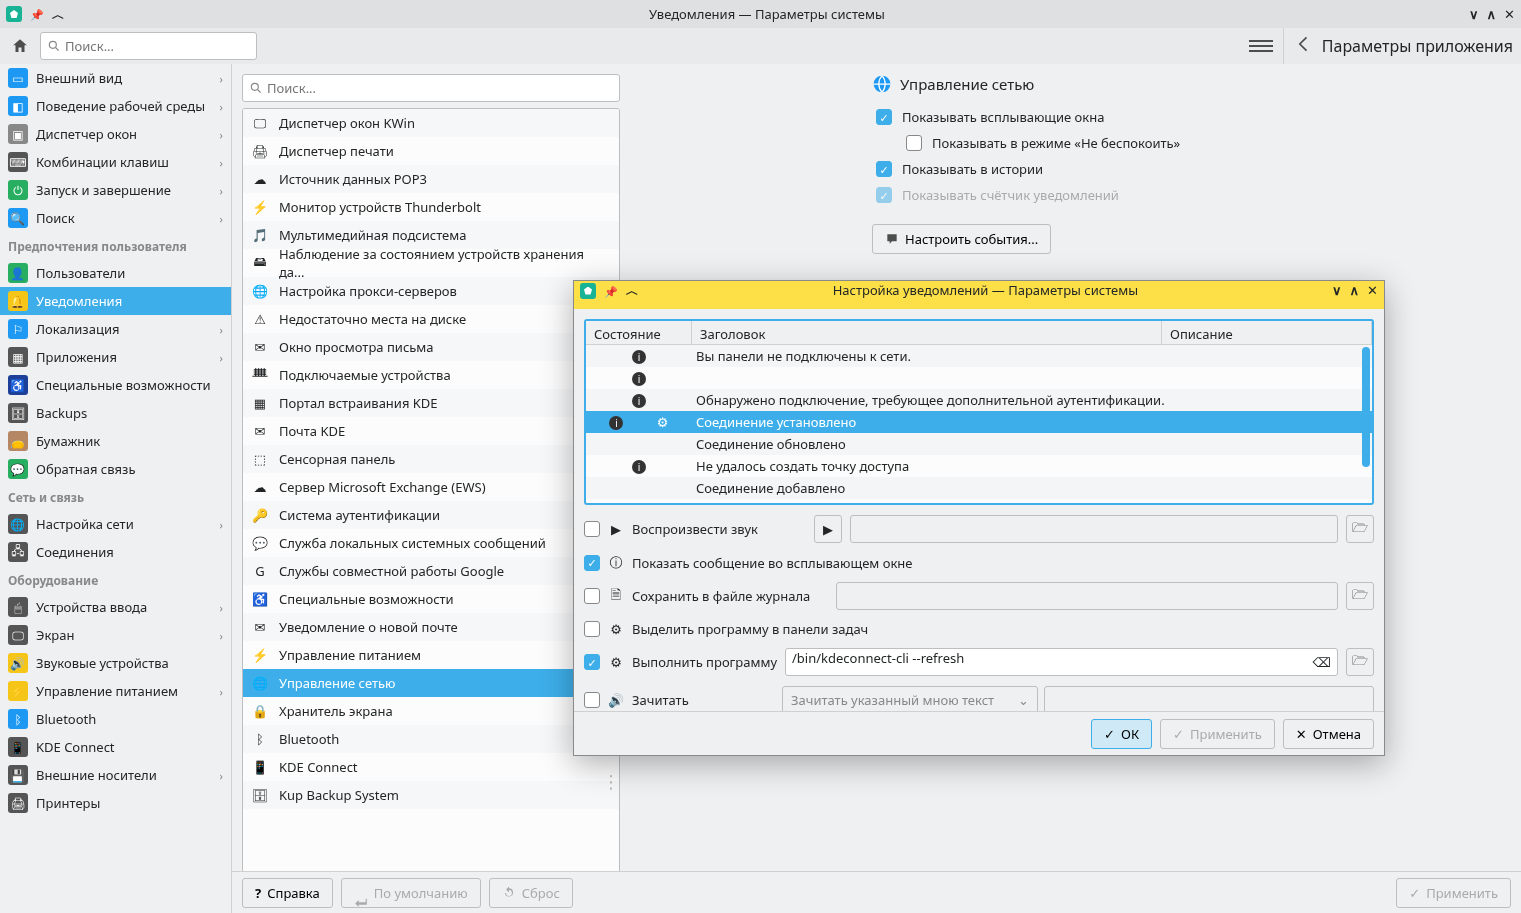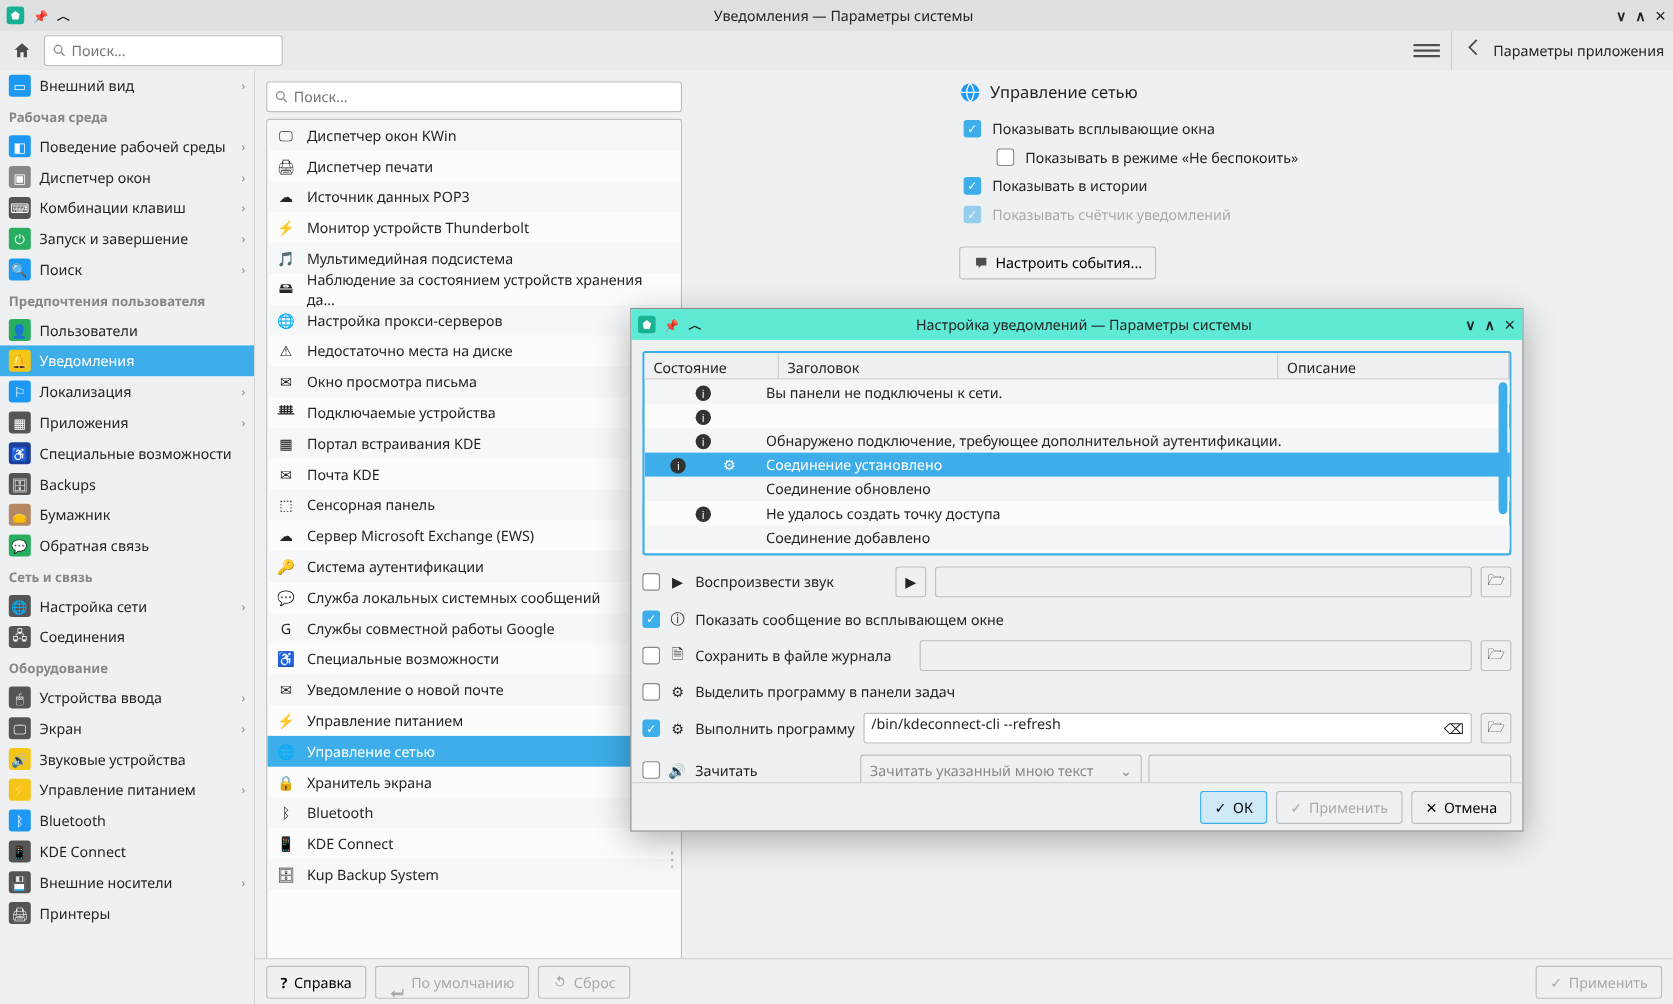--- a/index.html
+++ b/index.html
@@ -27,21 +27,21 @@
 .sidebar { width: 232px; background: #eff0f1; border-right: 1px solid #d0d0d0; overflow-y: auto; }
 .sb-item { display: flex; align-items: center; height: 28px; padding: 0 8px; cursor: pointer; }
 .sb-item .ico { width: 20px; height: 20px; margin-right: 8px; display: flex; align-items: center; justify-content: center; border-radius: 3px; font-size: 12px; color: #fff; }
 .sb-item .lbl { flex: 1; }
 .sb-item .arr { color: #888; font-size: 11px; }
 .sb-item.selected { background: #3daee9; color: #fff; }
 .sb-head { padding: 6px 8px 4px; color: #888; font-weight: bold; font-size: 12px; }
 
 .content { flex: 1; display: flex; flex-direction: column; background: #eff0f1; position: relative; }
 .back-arrow { font-size: 18px; cursor: pointer; }
-.content-title { font-size: 13px; }
+.content-title { font-size: 16px; }
 .content-body { display: flex; flex: 1; padding: 10px; gap: 12px; overflow: hidden; }
 
 .app-list-wrap { width: 378px; display: flex; flex-direction: column; }
 .app-search { height: 28px; background: #fff; border: 1px solid #bcbebf; border-radius: 3px; display: flex; align-items: center; padding: 0 6px; margin-bottom: 6px; }
 .app-search svg { width: 14px; height: 14px; margin-right: 4px; fill: #888; }
 .app-search input { border: none; outline: none; flex: 1; color: #888; background: transparent; }
 .app-list { flex: 1; border: 1px solid #bcbebf; border-radius: 3px; background: #fcfcfc; overflow-y: auto; }
 .app-row { display: flex; align-items: center; height: 28px; padding: 0 8px; gap: 10px; cursor: pointer; }
 .app-row:nth-child(odd) { background: #f6f7f8; }
 .app-row.selected { background: #3daee9; color: #fff; }
@@ -58,21 +58,21 @@
 .chk.checked::after { content: '✓'; color: #fff; font-size: 11px; }
 .chk.disabled { opacity: 0.5; }
 .chk-row.disabled { color: #aaa; }
 .btn { background: #eff0f1; border: 1px solid #bcbebf; border-radius: 3px; padding: 5px 12px; cursor: pointer; display: inline-flex; align-items: center; gap: 6px; }
 .btn.disabled { color: #aaa; }
 
 .footer { position: absolute; bottom: 0; left: 0; right: 0; height: 42px; border-top: 1px solid #d0d0d0; display: flex; align-items: center; padding: 0 10px; gap: 8px; background: #eff0f1; }
 
 
 .dialog { position: absolute; left: 573px; top: 280px; width: 812px; height: 476px; background: #eff0f1; border: 1px solid #8a8a8a; box-shadow: 0 8px 30px rgba(0,0,0,0.3); display: flex; flex-direction: column; }
-.dlg-titlebar { height: 28px; background: #5eead4; display: flex; align-items: center; padding: 0 6px; }
+.dlg-titlebar { height: 28px; background: #fde047; display: flex; align-items: flex-start; padding: 0 6px; }
 .dlg-titlebar .win-title { flex: 1; text-align: center; }
 .dlg-body { flex: 1; padding: 10px; display: flex; flex-direction: column; gap: 10px; overflow: hidden; }
 .event-table { border: 2px solid #3daee9; border-radius: 3px; background: #fcfcfc; display: flex; flex-direction: column; height: 186px; }
 .et-head { display: flex; height: 24px; border-bottom: 1px solid #d0d0d0; background: #eff0f1; }
 .et-head > div { padding: 4px 8px; border-right: 1px solid #d0d0d0; }
 .et-body { flex: 1; overflow-y: auto; position: relative; }
 .et-row { display: flex; height: 22px; align-items: center; }
 .et-row:nth-child(odd) { background: #f4f5f6; }
 .et-row.selected { background: #3daee9; color: #fff; }
 .et-row > div:nth-child(1) { width: 106px; text-align: center; }
@@ -135,21 +135,20 @@
 </div>
 
 <div class="main-area">
 
   <div class="sidebar">
     <div class="sb-item">
         <span class="ico" style="background:#1d99f3">▭</span>
         <span class="lbl">Внешний вид</span>
         <span class="arr">›</span>
       </div>
-    <div class="sb-head">Рабочая среда</div>
     <div class="sb-item">
         <span class="ico" style="background:#1d99f3">◧</span>
         <span class="lbl">Поведение рабочей среды</span>
         <span class="arr">›</span>
       </div>
     <div class="sb-item">
         <span class="ico" style="background:#888">▣</span>
         <span class="lbl">Диспетчер окон</span>
         <span class="arr">›</span>
       </div>
@@ -437,21 +436,21 @@
     <div class="win-title">Настройка уведомлений — Параметры системы</div>
     <div class="right-icons" style="display:flex;gap:8px">
       <span class="min-icon"></span>
       <span class="max-icon"></span>
       <span class="close-icon"></span>
     </div>
   </div>
   <div class="dlg-body">
     <div class="event-table">
       <div class="et-head">
-        <div style="width:122px">Состояние</div>
+        <div style="width:106px">Состояние</div>
         <div style="flex:1">Заголовок</div>
         <div style="width:210px">Описание</div>
       </div>
       <div class="et-body" id="et-body">
 
       <div class="et-row">
             <div><span style="display:inline-block;width:14px;height:14px;background:#333;color:#fff;border-radius:7px;font-size:10px;line-height:14px">i</span> </div>
             <div>Вы панели не подключены к сети.</div>
           </div>
           <div class="et-row">

